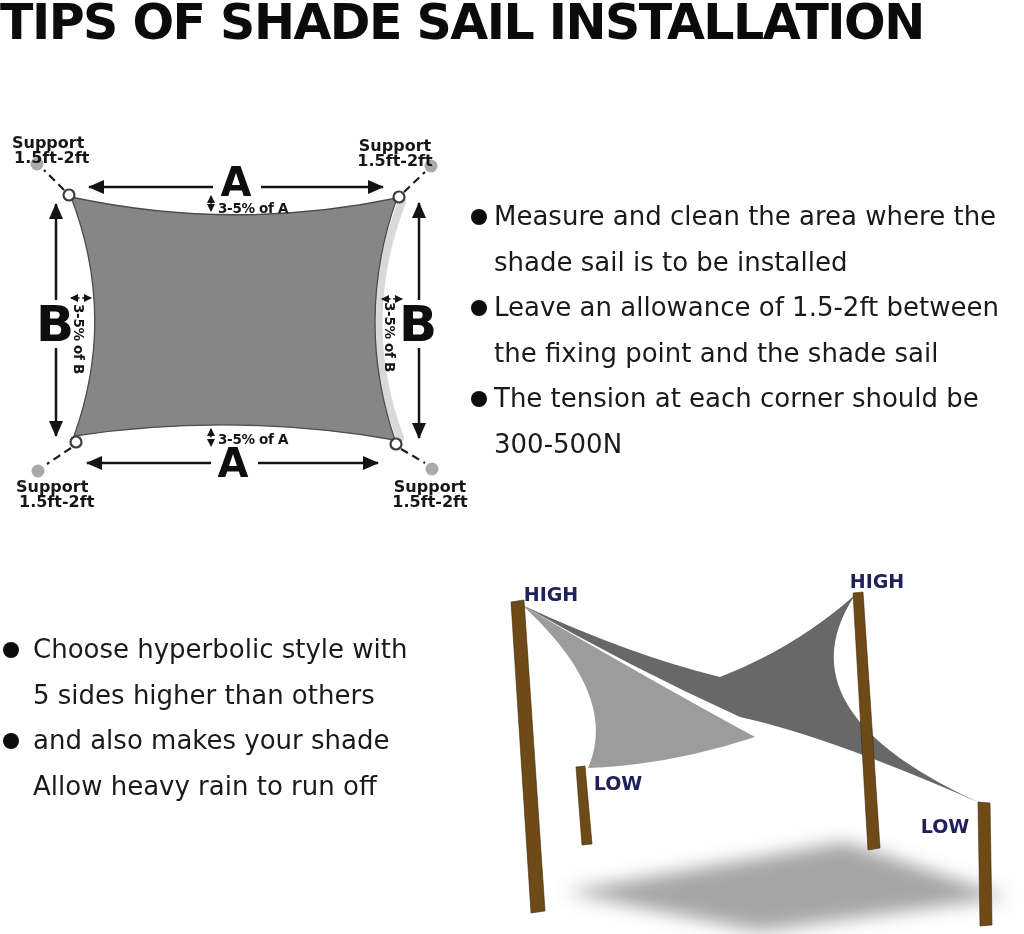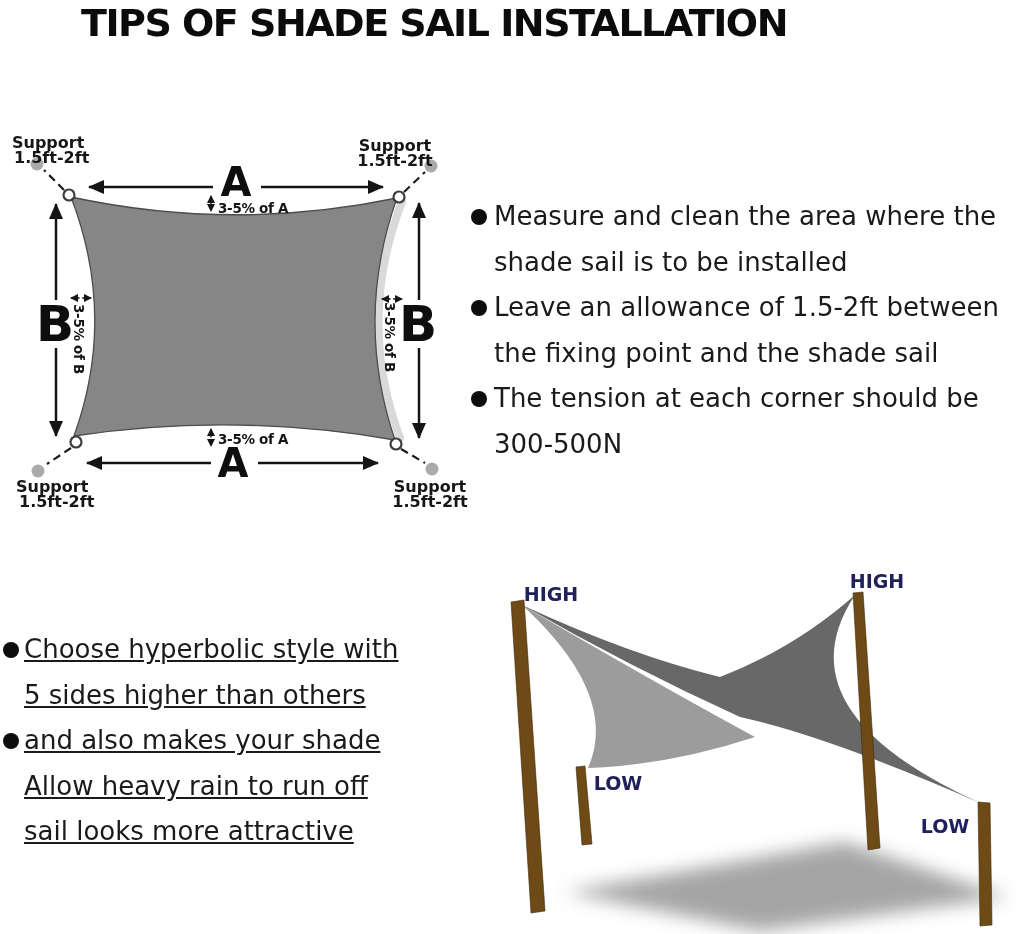--- a/index.html
+++ b/index.html
@@ -2,38 +2,38 @@
 <html><head>
 <meta charset="utf-8">
 <style>
   html,body{margin:0;padding:0;background:#ffffff;}
   .canvas{
     position:relative;width:1024px;height:934px;background:#ffffff;overflow:hidden;
     font-family:"DejaVu Sans","Liberation Sans",sans-serif;color:#111111;
   }
   .page-title{
     position:absolute;top:2px;left:0;width:868px;text-align:center;
-    font-size:38px;line-height:42px;font-weight:bold;letter-spacing:-1.5px;
+    font-size:49px;line-height:42px;font-weight:bold;letter-spacing:-1.5px;
     color:#0b0b0b;white-space:nowrap;
   }
   svg text{font-family:"DejaVu Sans","Liberation Sans",sans-serif;}
   .diagram-svg{position:absolute;left:0;top:108px;}
   .illus-svg{position:absolute;left:460px;top:555px;}
   .tips{position:absolute;font-size:26px;color:#1a1a1a;}
   .tips .tip{position:relative;}
   .tips .tline{display:block;line-height:45.5px;white-space:nowrap;}
   .tips .dot{
     position:absolute;width:16px;height:16px;border-radius:50%;
     background:#0d0d0d;top:15px;
   }
   .tips-right{left:455px;top:194px;width:575px;}
   .tips-right .tip{padding-left:39px;}
   .tips-right .dot{left:16px;}
   .tips-left{left:0px;top:627px;width:460px;}
-  .tips-left .tip{padding-left:24px;text-decoration:underline;}
+  .tips-left .tip{padding-left:33px;}
   .tips-left .dot{left:3px;}
 </style>
 </head>
 <body>
 
 <div class="canvas">
 
   <div class="page-title">TIPS OF SHADE SAIL INSTALLATION</div>
 
   <svg class="diagram-svg" width="470" height="425" viewBox="0 0 470 425">
@@ -132,21 +132,20 @@
   <div class="tips tips-left">
     <div class="tip">
       <span class="dot"></span>
       <span class="tline">Choose hyperbolic style with</span>
       <span class="tline">5 sides higher than others</span>
     </div>
     <div class="tip">
       <span class="dot"></span>
       <span class="tline">and also makes your shade</span>
       <span class="tline">Allow heavy rain to run off</span>
-      <span class="tline">sail looks more attractive</span>
     </div>
   </div>
 
   <svg class="illus-svg" width="564" height="379" viewBox="0 0 564 379">
     <defs>
       <filter id="softblur" x="-30%" y="-30%" width="160%" height="160%">
         <feGaussianBlur stdDeviation="9"></feGaussianBlur>
       </filter>
     </defs>
 

